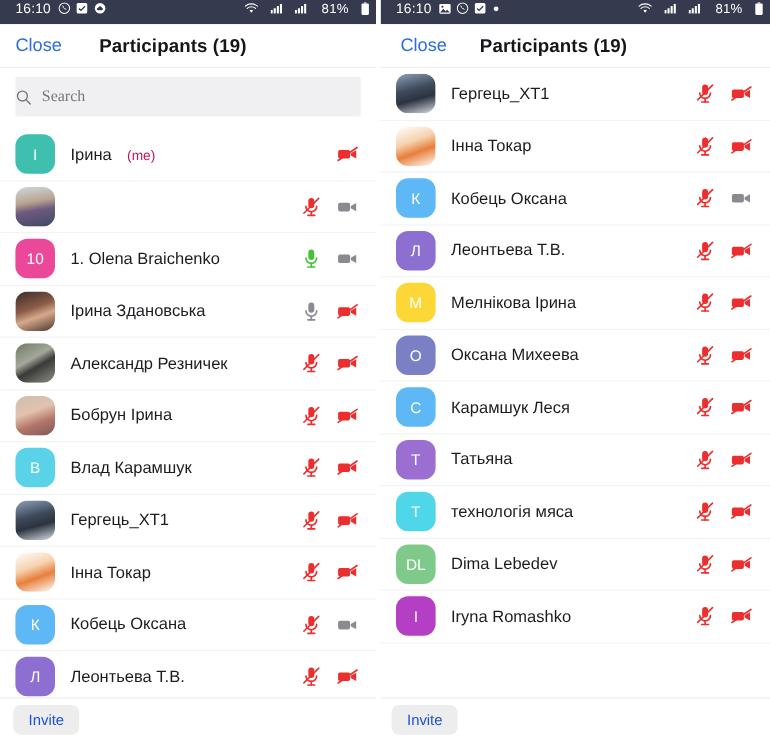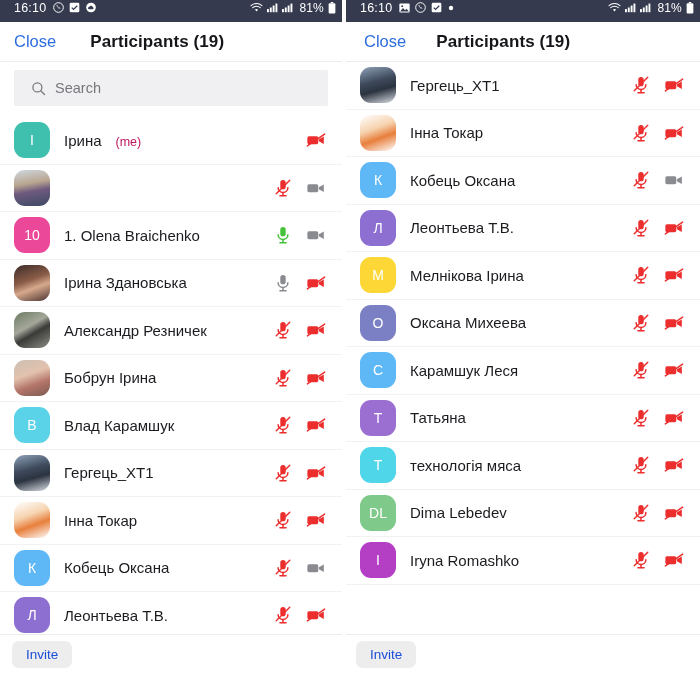--- a/index.html
+++ b/index.html
@@ -17,40 +17,40 @@
 
   
   .statusbar {
     height: 22px; background: #353a4f; color: #ffffff;
     display: flex; align-items: center; padding: 0 6px 7px 14px;
     font-size: 12px; letter-spacing: .2px;
   }
   .sb-time { font-size: 12.5px; font-weight: 400; }
   .sb-left-icons { display: flex; align-items: center; gap: 5px; margin-left: 7px; }
   .sb-spacer { flex: 1; }
-  .sb-right { display: flex; align-items: center; gap: 4px; }
+  .sb-right { display: flex; align-items: center; gap: 11px; }
   .sb-batt-text { font-size: 12px; margin-left: 2px; }
   .ic { display: inline-block; line-height: 0; }
 
   
   .navbar {
     height: 40px; display: flex; align-items: center;
     border-bottom: 1px solid #ececec; background: #fff;
     padding-left: 14px;
   }
   .nav-close { color: #2d6cdf; font-size: 16.5px; cursor: pointer; }
   .nav-title { font-size: 17px; font-weight: 700; color: #15161a; margin-left: 34px; letter-spacing: .1px; }
   .panel.right .nav-close { margin-left: 4px; }
   .panel.right .nav-title { margin-left: 30px; }
 
   
   .search-wrap { padding: 8px 14px 6px 14px; background: #fff; }
   .search-box {
     height: 36px; background: #f0f0f2; border-radius: 2px;
-    display: flex; align-items: center; padding: 0 17px; gap: 9px;
+    display: flex; align-items: center; padding: 0 0; gap: 9px; font-family: Liberation Serif, serif;
   }
   .search-ph { color: #76777d; font-size: 14.5px; }
 
   
   .list { position: absolute; left: 0; right: 0; background: #fff; }
   .panel.left  .list { top: 117px; bottom: 40px; }
   .panel.right .list { top:  62px; bottom: 40px; }
   .row {
     height: 47.5px; display: flex; align-items: center;
     padding: 0 12px 0 14px; border-bottom: 1px solid #f2f2f3;

